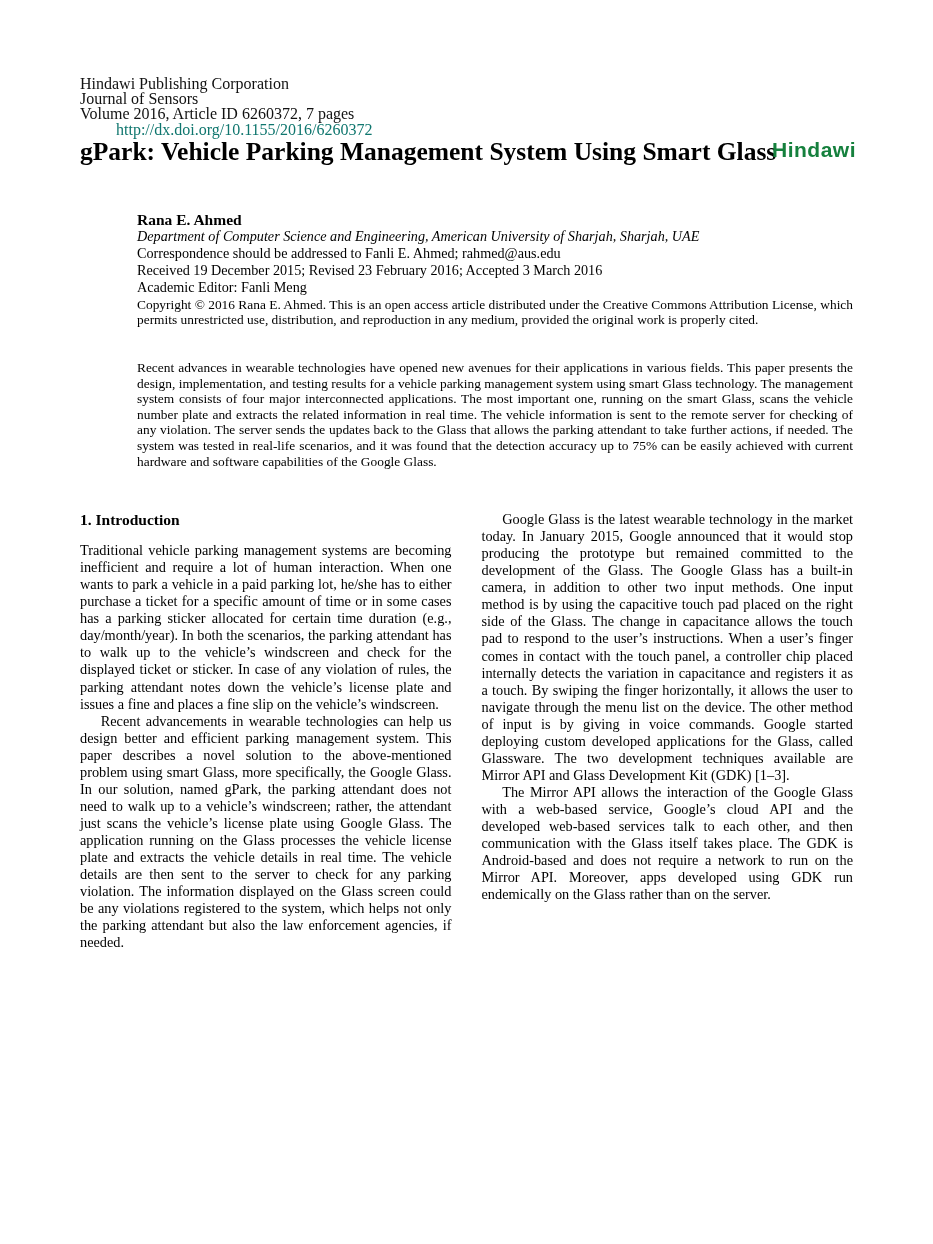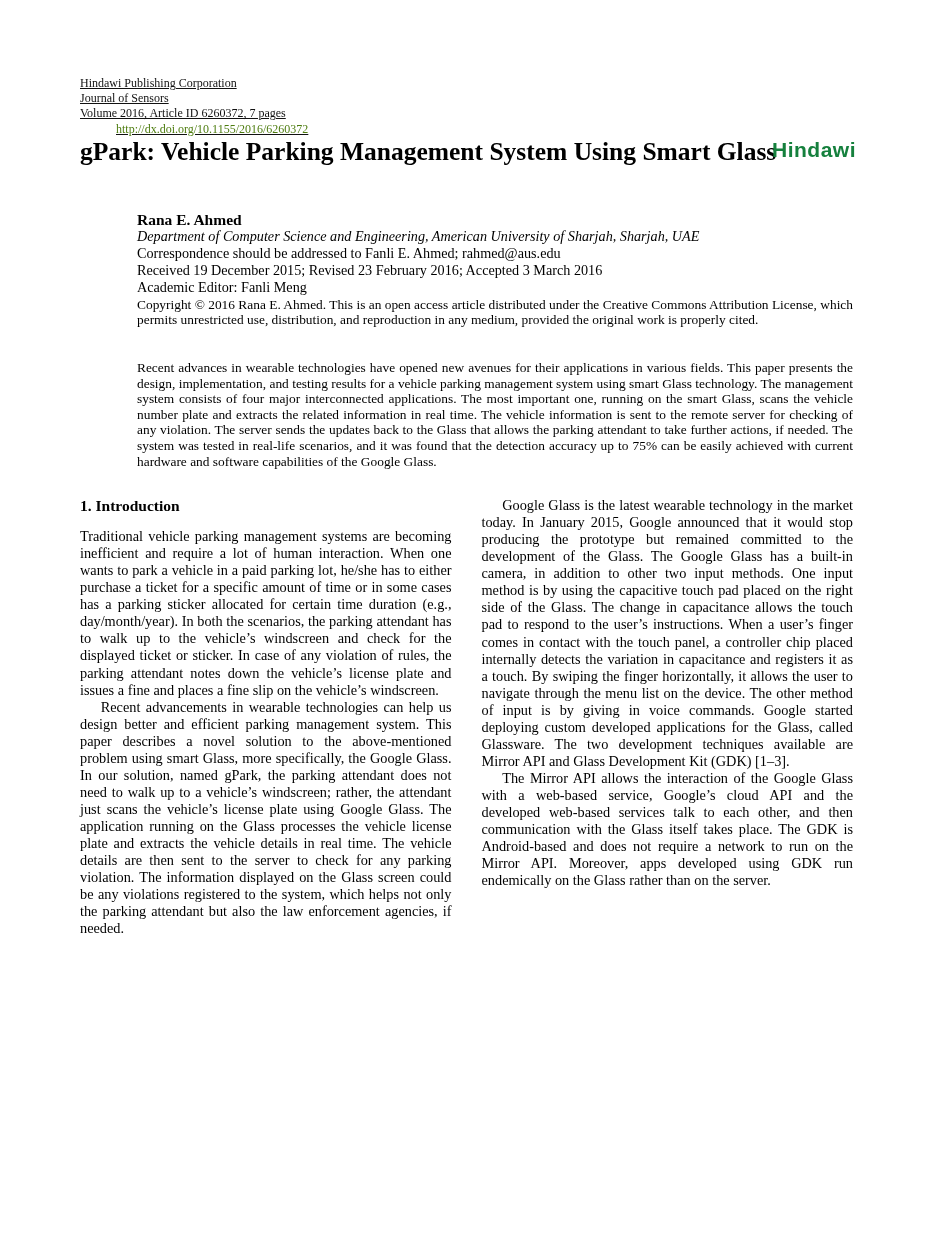--- a/index.html
+++ b/index.html
@@ -10,22 +10,22 @@
     height: 1244px;
     margin: 0 auto;
     background: #ffffff;
     font-family: "Liberation Serif", "DejaVu Serif", serif;
     color: #000;
     overflow: hidden;
   }
   .content { padding: 76px 80px 0 80px; }
 
   
-  .header-meta { font-size: 12px; line-height: 15.2px; color: #111; text-decoration: underline; }
-  .doi-line { color: #4d7c0f; text-decoration: none; cursor: pointer; padding-left: 36px; }
+  .header-meta { font-size: 16px; line-height: 15.2px; color: #111; }
+  .doi-line { color: #0f766e; text-decoration: none; cursor: pointer; padding-left: 36px; }
 
   .logo {
     position: absolute;
     top: 138px;
     right: 77px;
     font-family: "Liberation Sans", "DejaVu Sans", sans-serif;
     font-size: 21px;
     font-weight: 600;
     letter-spacing: 0.5px;
     color: #15803d;
@@ -59,21 +59,21 @@
     margin-top: 32px;
     font-size: 13.4px;
     line-height: 15.6px;
     text-align: justify;
   }
 
   
   .body-columns {
     display: flex;
     gap: 30px;
-    margin-top: 28px;
+    margin-top: 42px;
   }
   .col { width: 373px; }
   .section-heading {
     font-size: 15.5px;
     font-weight: bold;
     line-height: 18px;
     margin-bottom: 13px;
   }
   .para {
     font-size: 14.3px;

